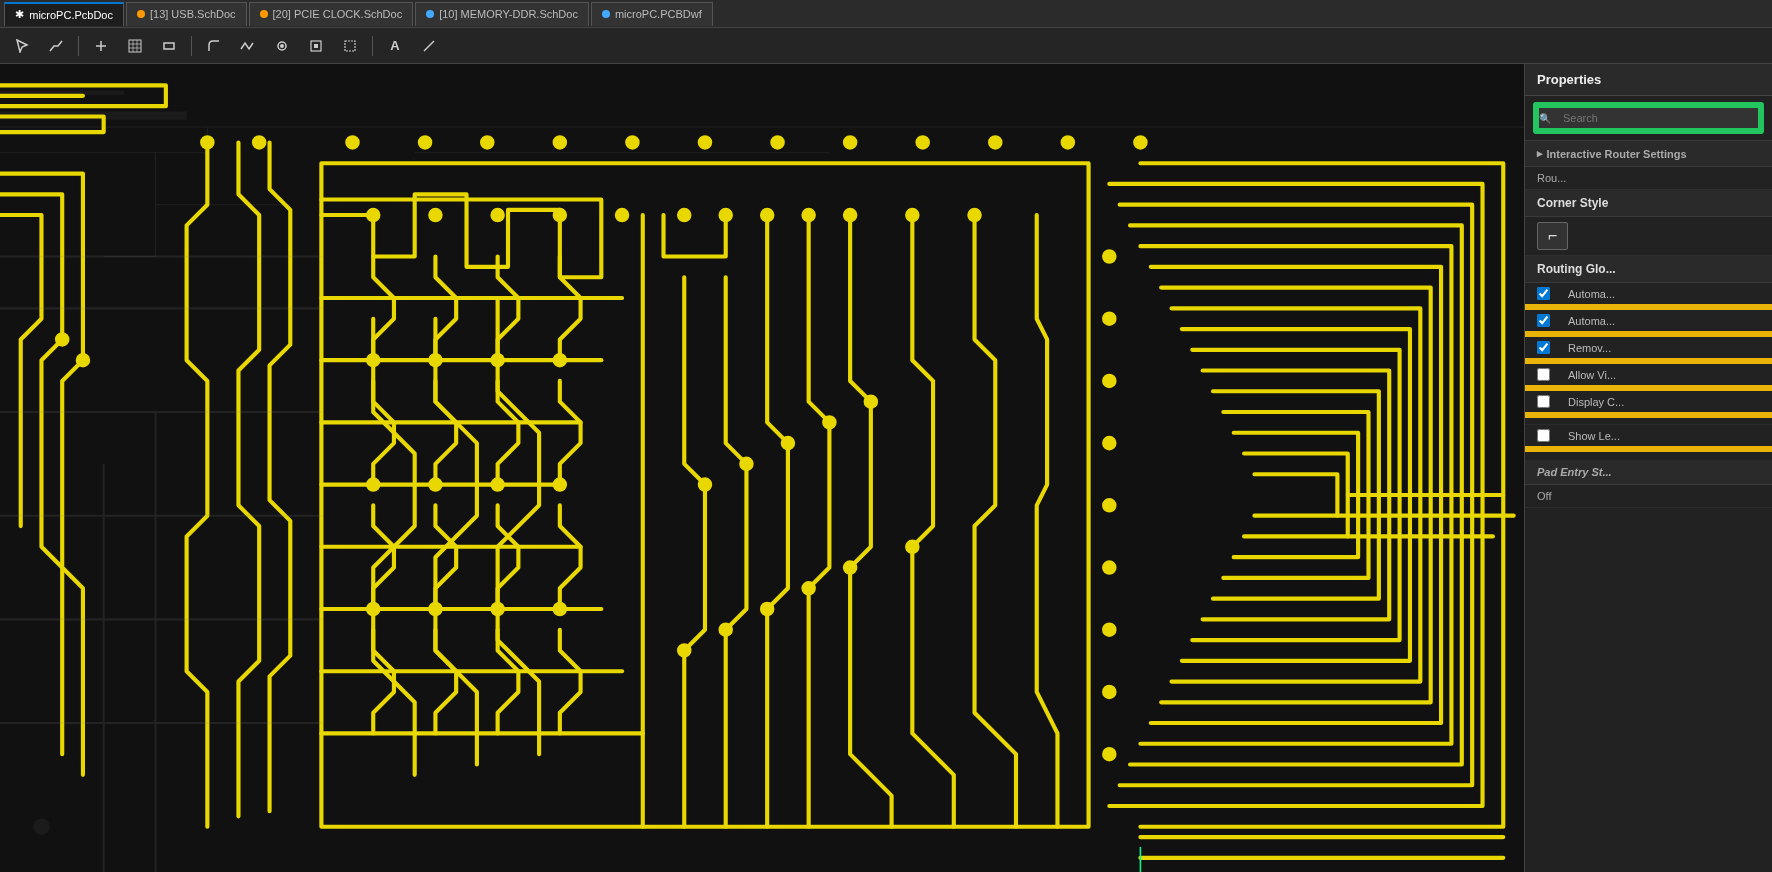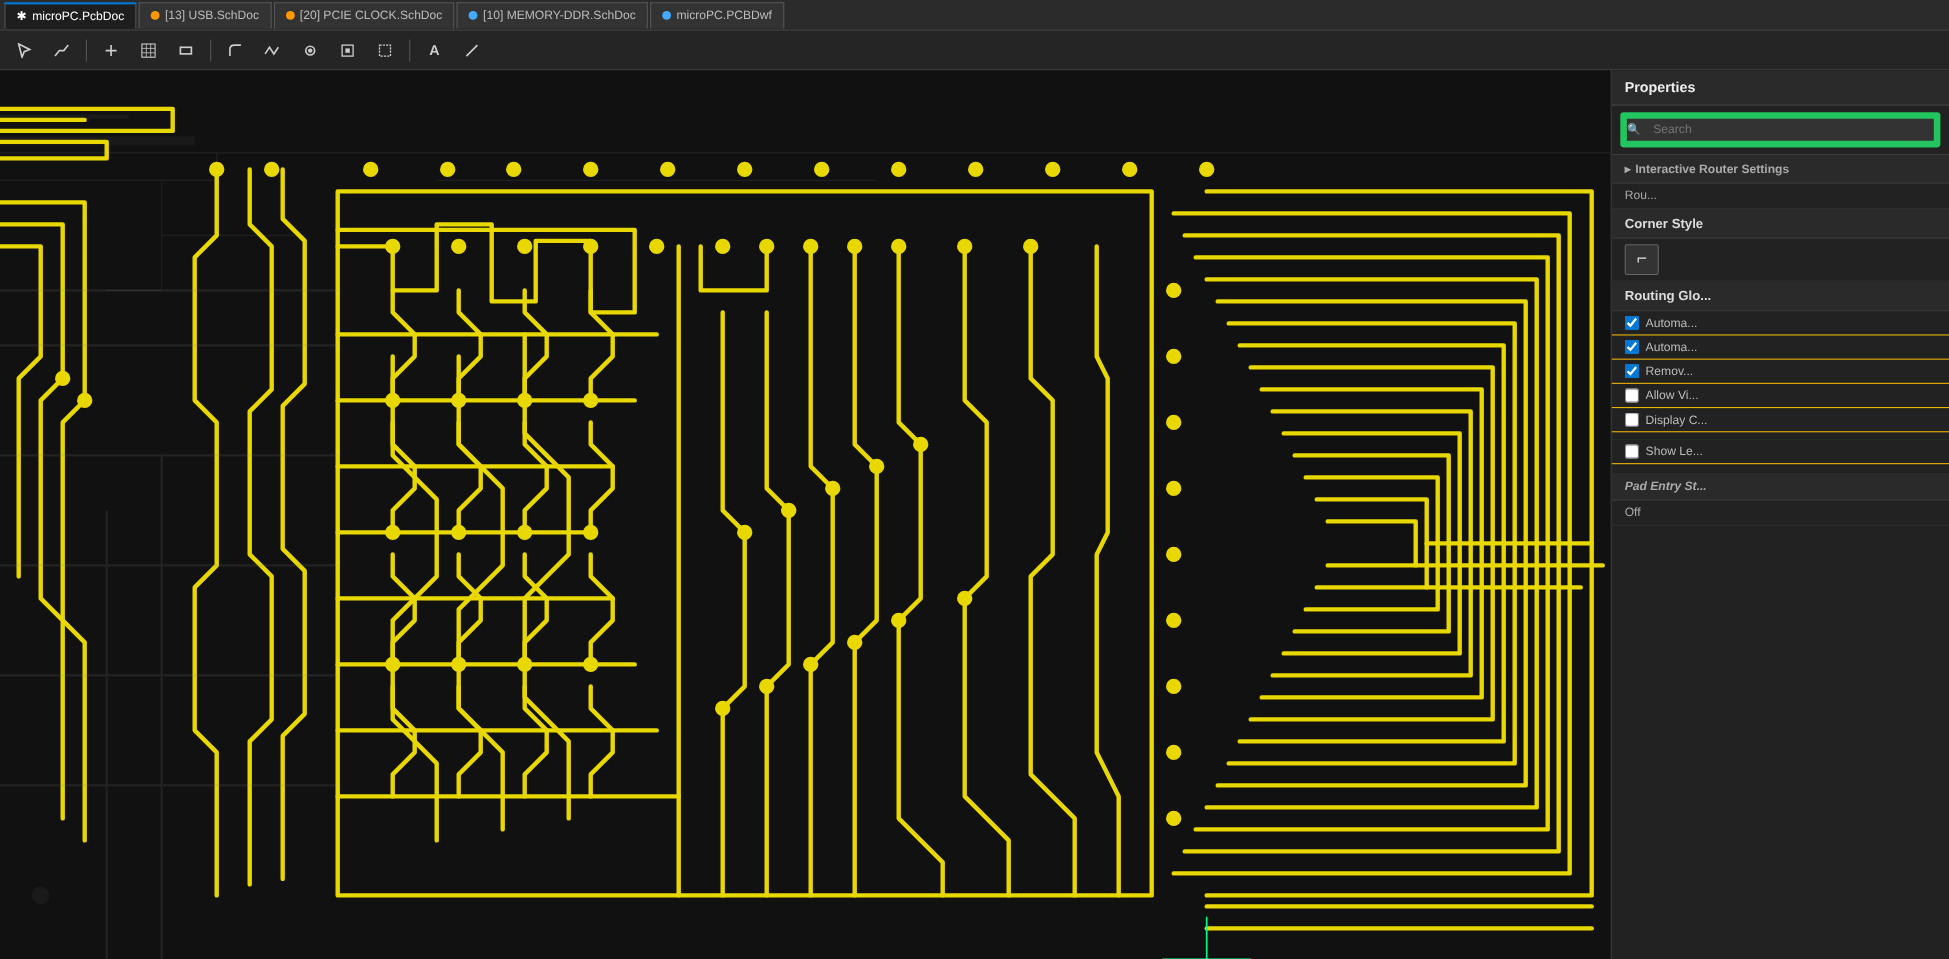--- a/index.html
+++ b/index.html
@@ -90,21 +90,21 @@
 
     
     #pcb-canvas {
       position: absolute;
       top: 0; left: 0;
       width: 100%; height: 100%;
     }
 
     
     #properties-panel {
-      width: 308px;
+      width: 248px;
       background: #222;
       border-left: 1px solid #444;
       display: flex;
       flex-direction: column;
       overflow-y: auto;
     }
     #properties-title {
       padding: 8px 12px;
       font-size: 13px;
       font-weight: 600;
@@ -160,22 +160,22 @@
     }
     .prop-label {
       color: #aaa;
       font-size: 11px;
       flex: 1;
     }
     .checkbox-row {
       display: flex;
       align-items: center;
       padding: 4px 12px;
-      gap: 6px;
-      border-bottom: 1px solid #eab308;
+      gap: 18px;
+      border-bottom: 6px solid #eab308;
     }
     .checkbox-row input[type="checkbox"] {
       accent-color: #0078d4;
     }
     .checkbox-label {
       color: #bbb;
       font-size: 11px;
     }
     .prop-sub-value {
       padding: 3px 24px;

